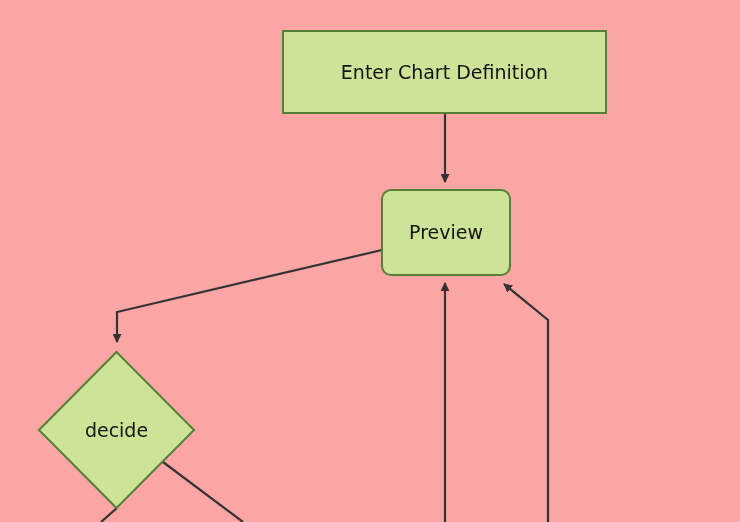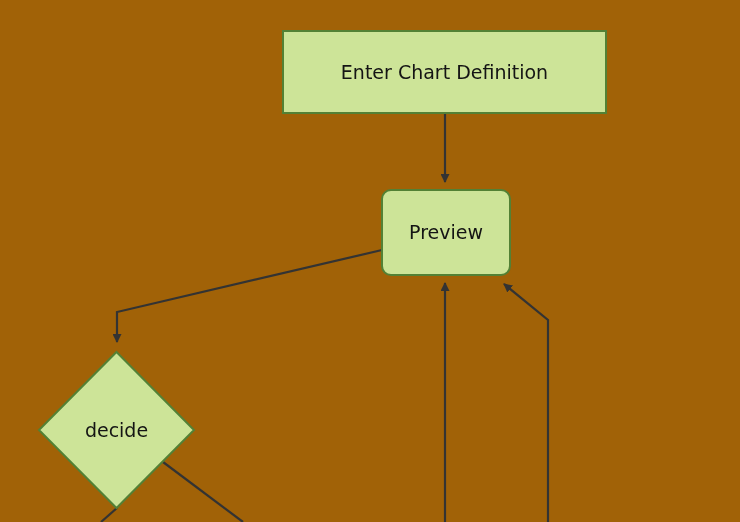--- a/index.html
+++ b/index.html
@@ -10,21 +10,21 @@
   body {
     width: 740px;
     height: 522px;
     overflow: hidden;
     font-family: "DejaVu Sans", "Liberation Sans", sans-serif;
   }
   #flowchart-canvas {
     position: relative;
     width: 740px;
     height: 522px;
-    background: #a16207;
+    background: #fca5a5;
   }
   #flow-svg {
     position: absolute;
     top: 0;
     left: 0;
     width: 740px;
     height: 522px;
     display: block;
   }
   .node-label {

